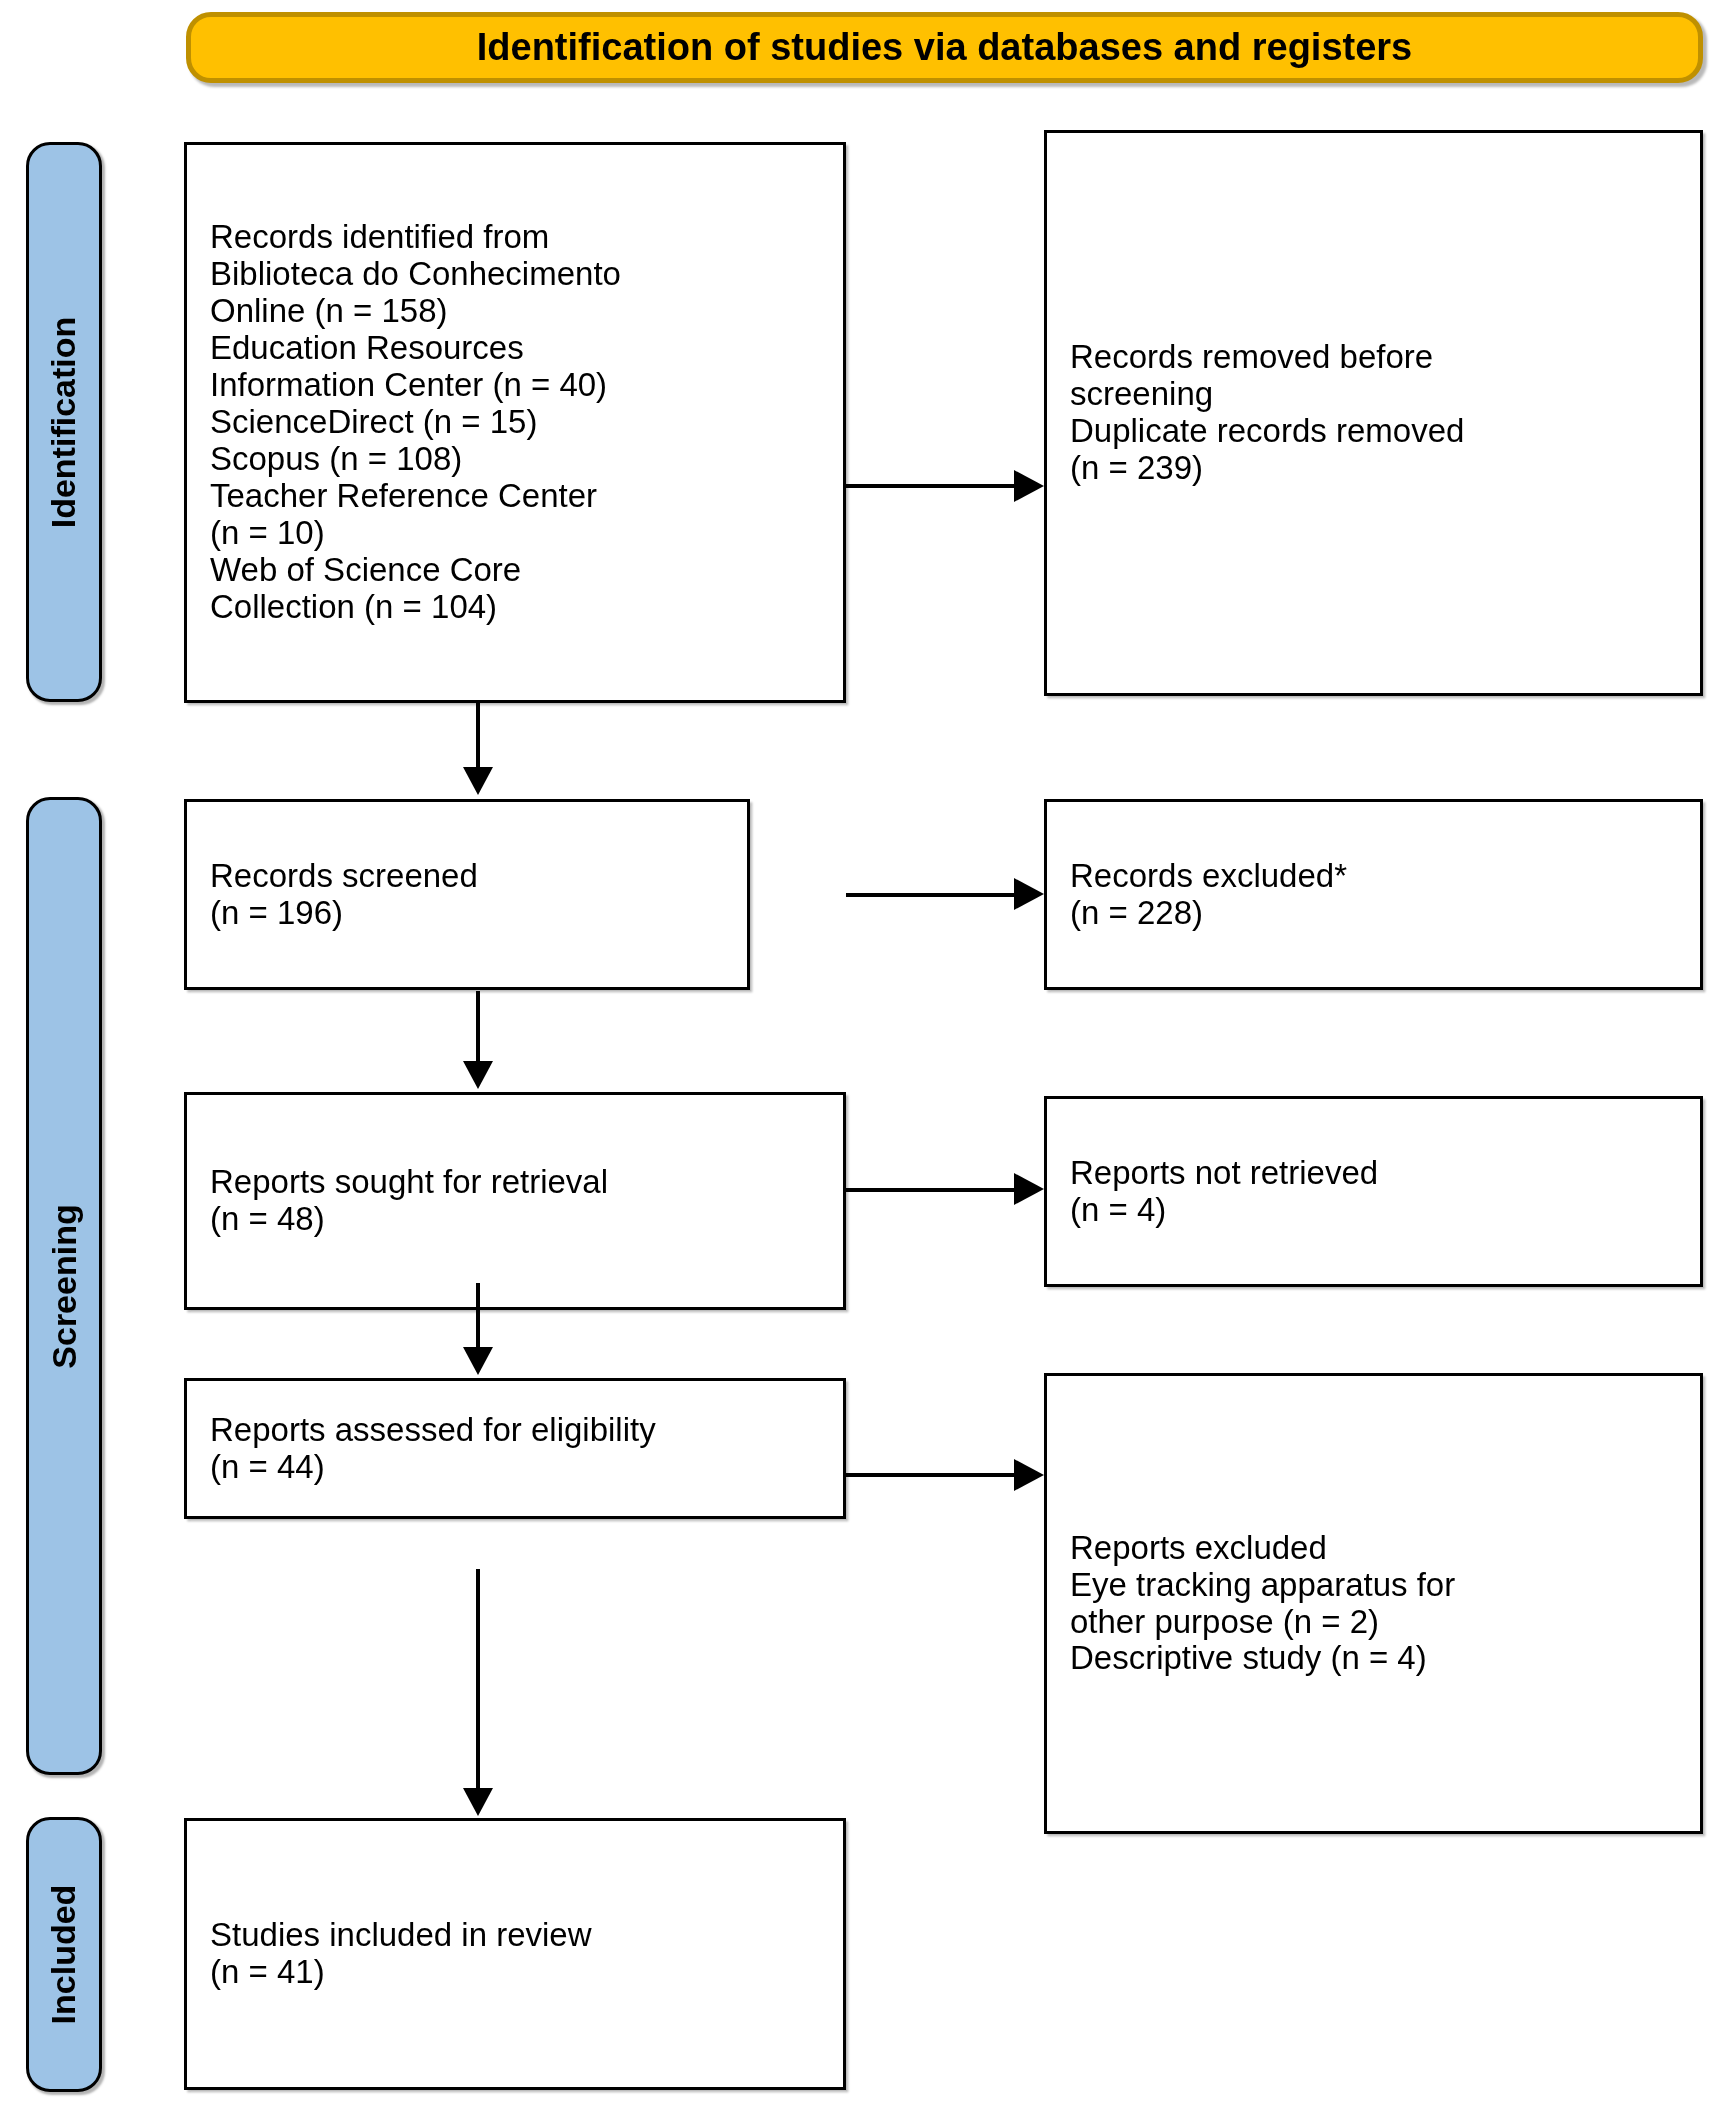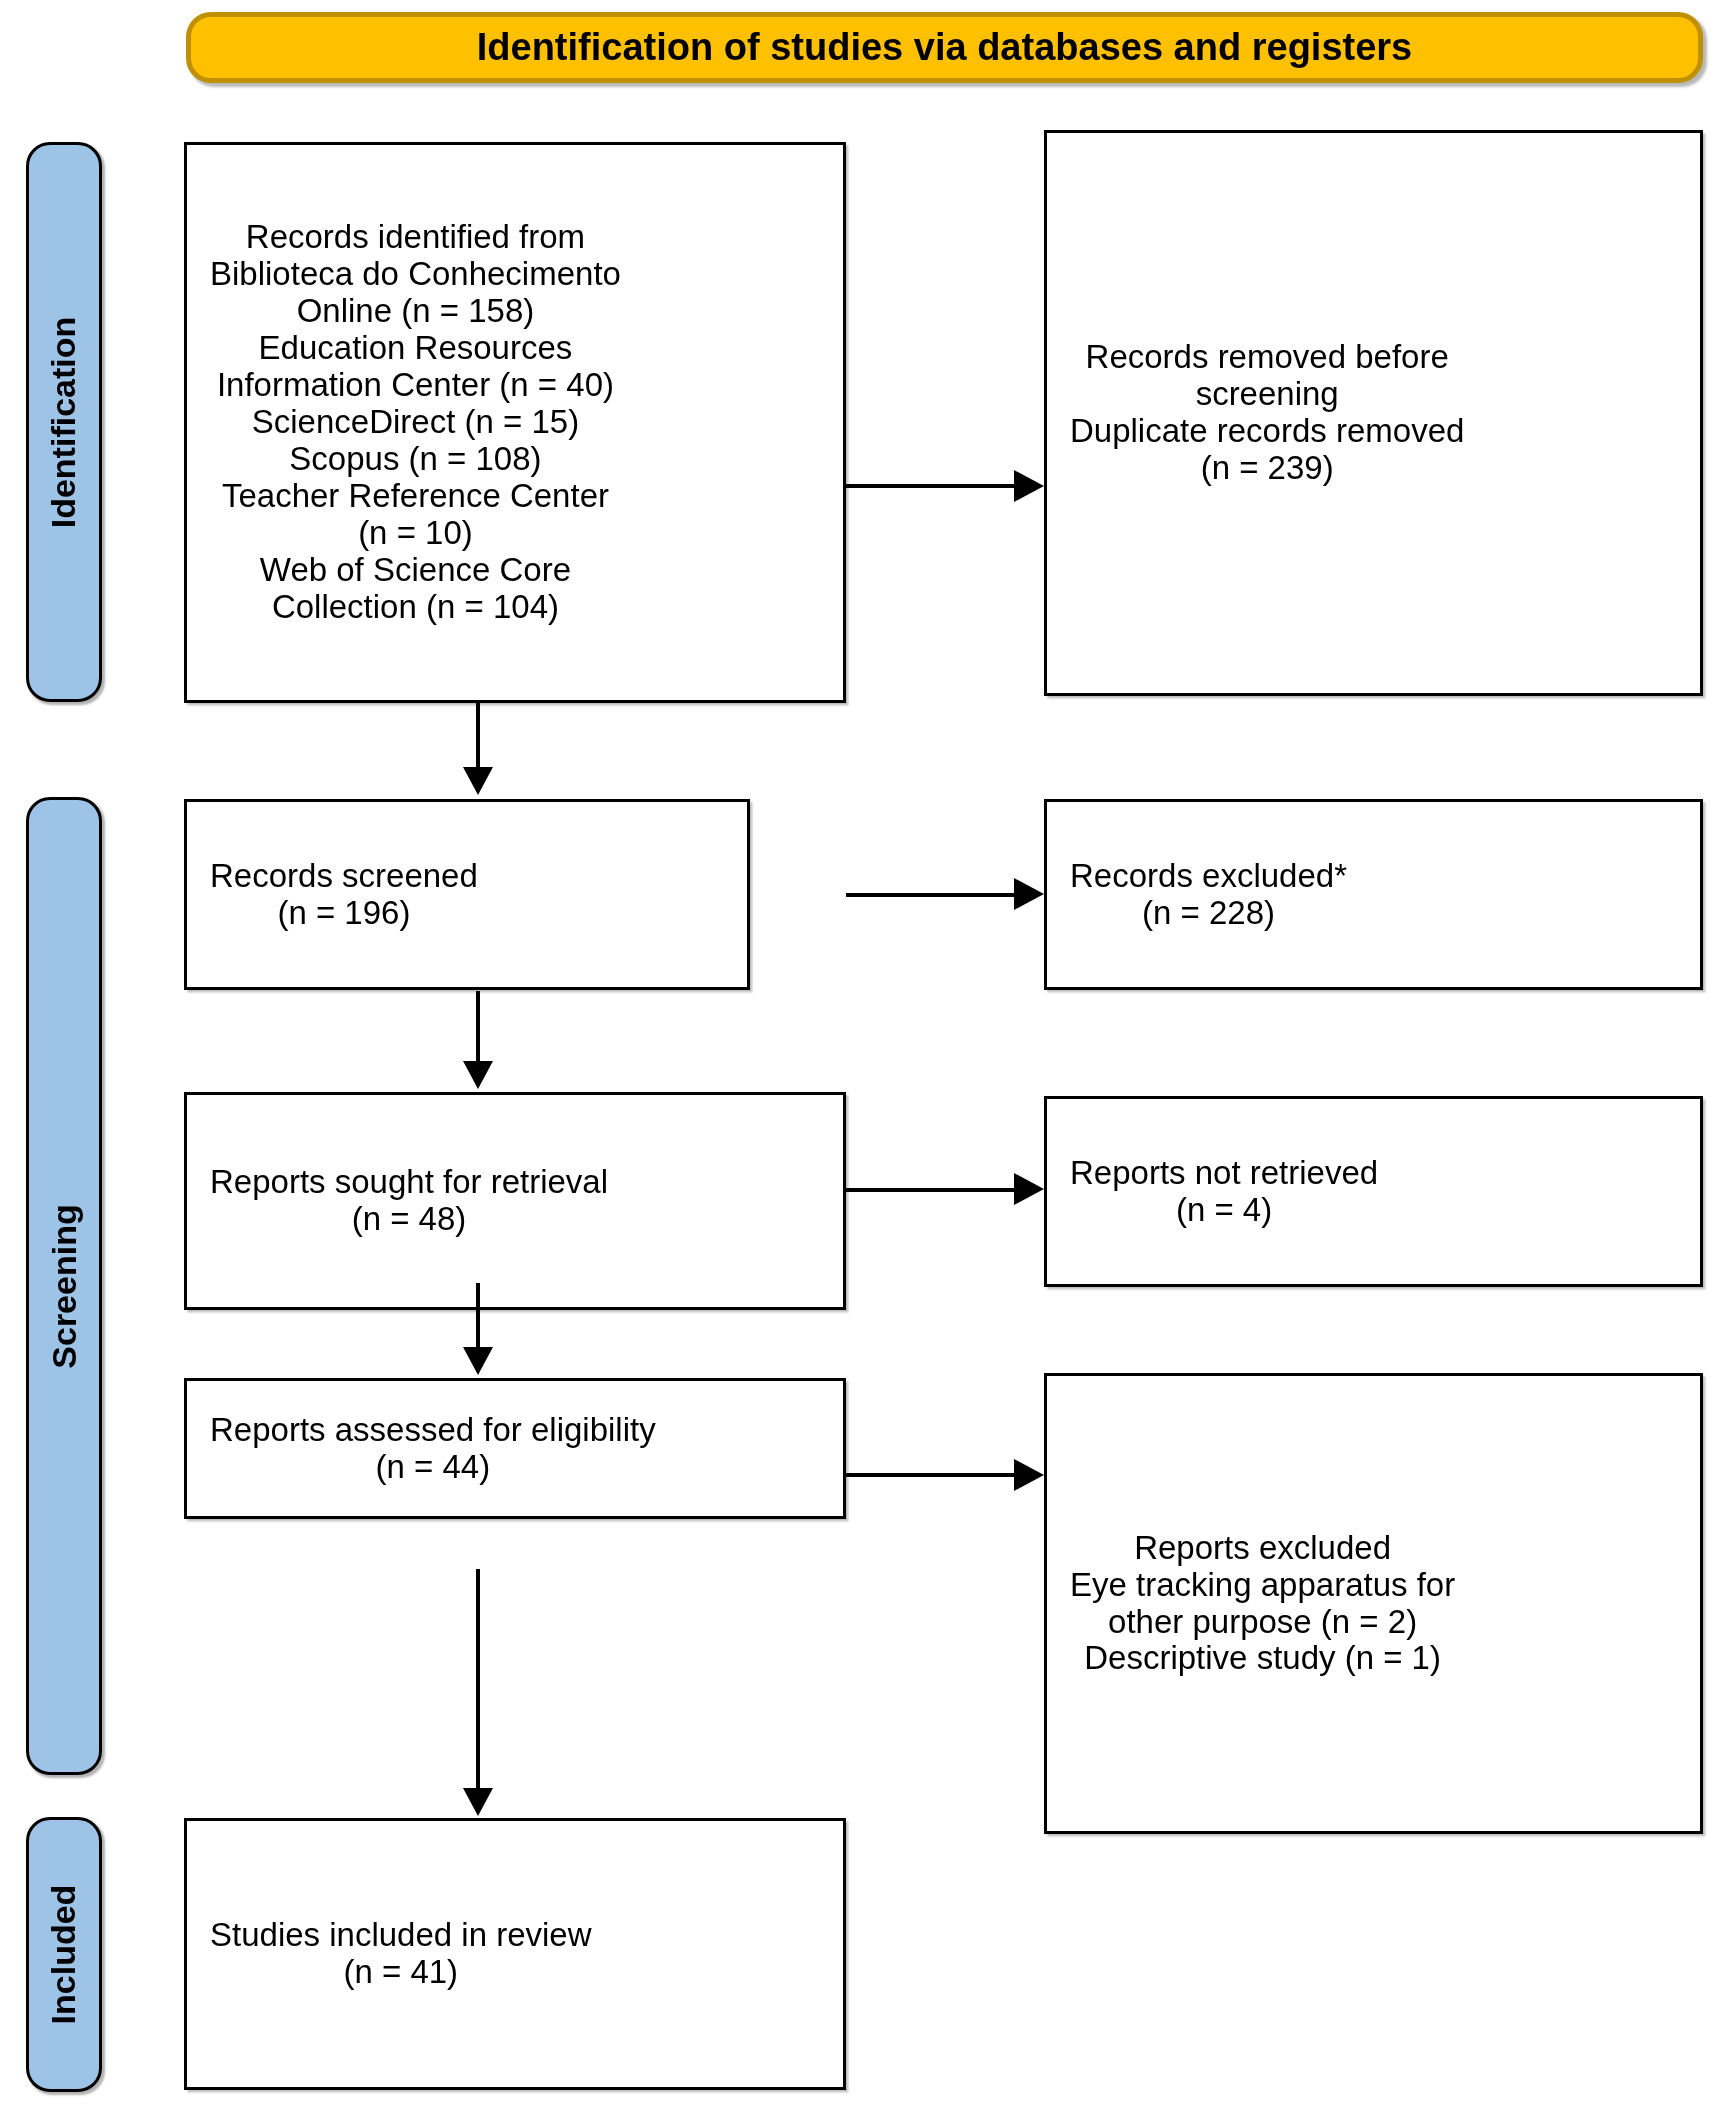--- a/index.html
+++ b/index.html
@@ -68,21 +68,20 @@
     align-items: center;
     box-shadow: 2.7px 2.7px 2.2px rgba(0,0,0,0.26);
   }
   .flow-box .box-text {
     font-size: 33px;
     line-height: 1.12;
     color: #000000;
     padding-left: 23px;
     padding-right: 11px;
     white-space: pre-line;
-    text-align: center;
   }
 
   
   .conn-v {
     position: absolute;
     background: #000000;
     width: 3.8px;
   }
   .conn-h {
     position: absolute;
@@ -188,21 +187,21 @@
 
   <div class="flow-box" style="left:184px; top:1378px; width:662px; height:141px;">
     <span class="box-text">Reports assessed for eligibility
   (n = 44)</span>
   </div>
 
   <div class="flow-box" style="left:1044px; top:1373px; width:659px; height:461px;">
     <span class="box-text">Reports excluded
    Eye tracking apparatus for
 other purpose (n = 2)
-   Descriptive study (n = 1)</span>
+   Descriptive study (n = 4)</span>
   </div>
 
   <div class="conn-h" style="left:846px; top:1473px; width:169px;"></div>
   <div class="arrow-right" style="left:1014px; top:1459px;"></div>
 
   <div class="conn-v" style="left:476px; top:1569px; height:221px;"></div>
   <div class="arrow-down" style="left:463px; top:1788px;"></div>
 
   <div class="flow-box" style="left:184px; top:1818px; width:662px; height:272px;">
     <span class="box-text">Studies included in review

